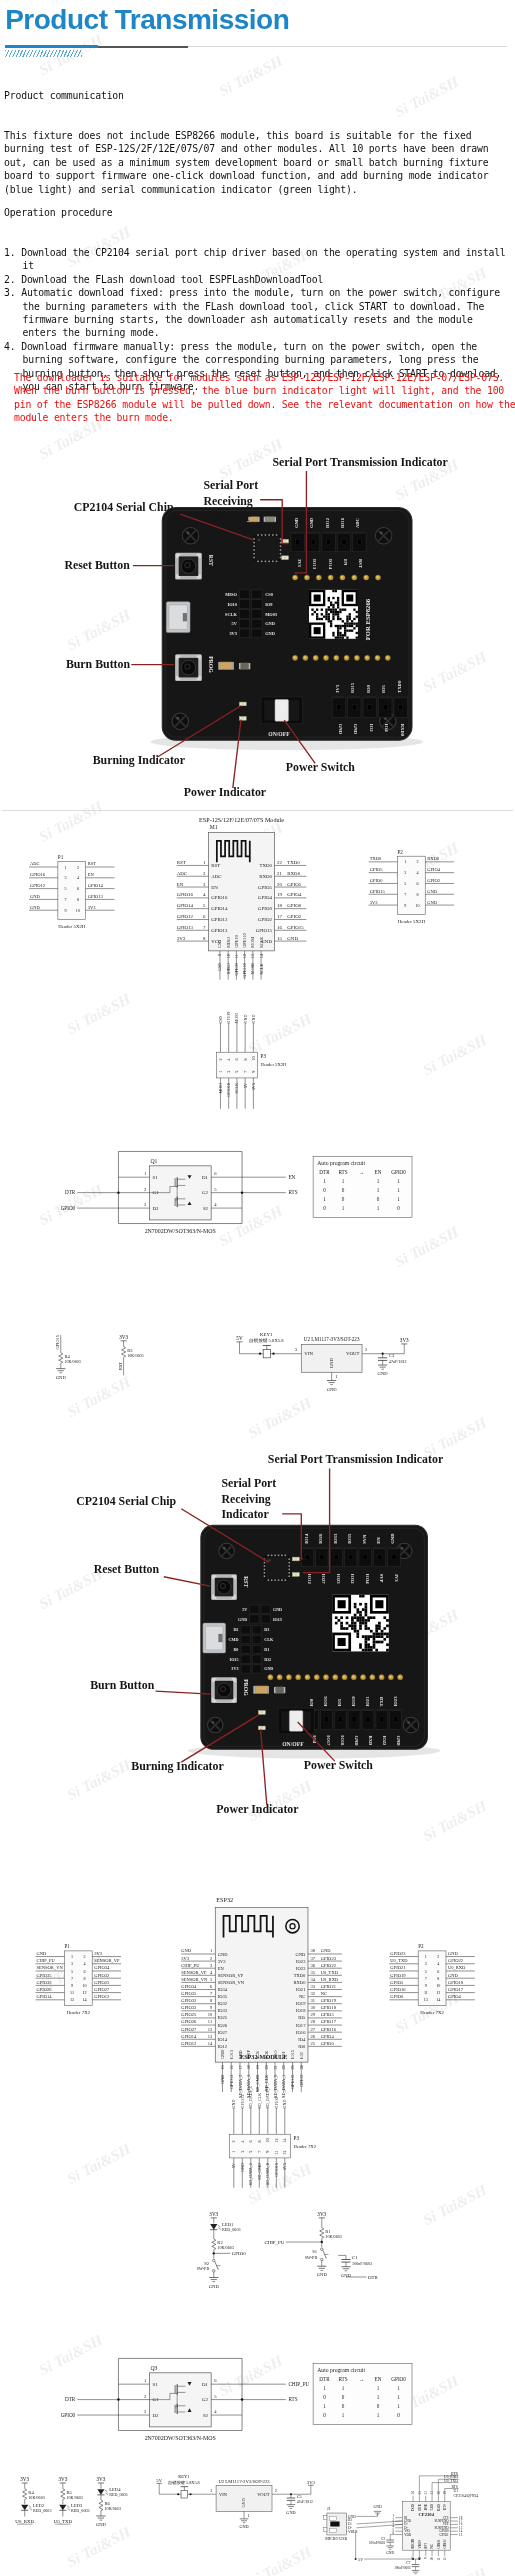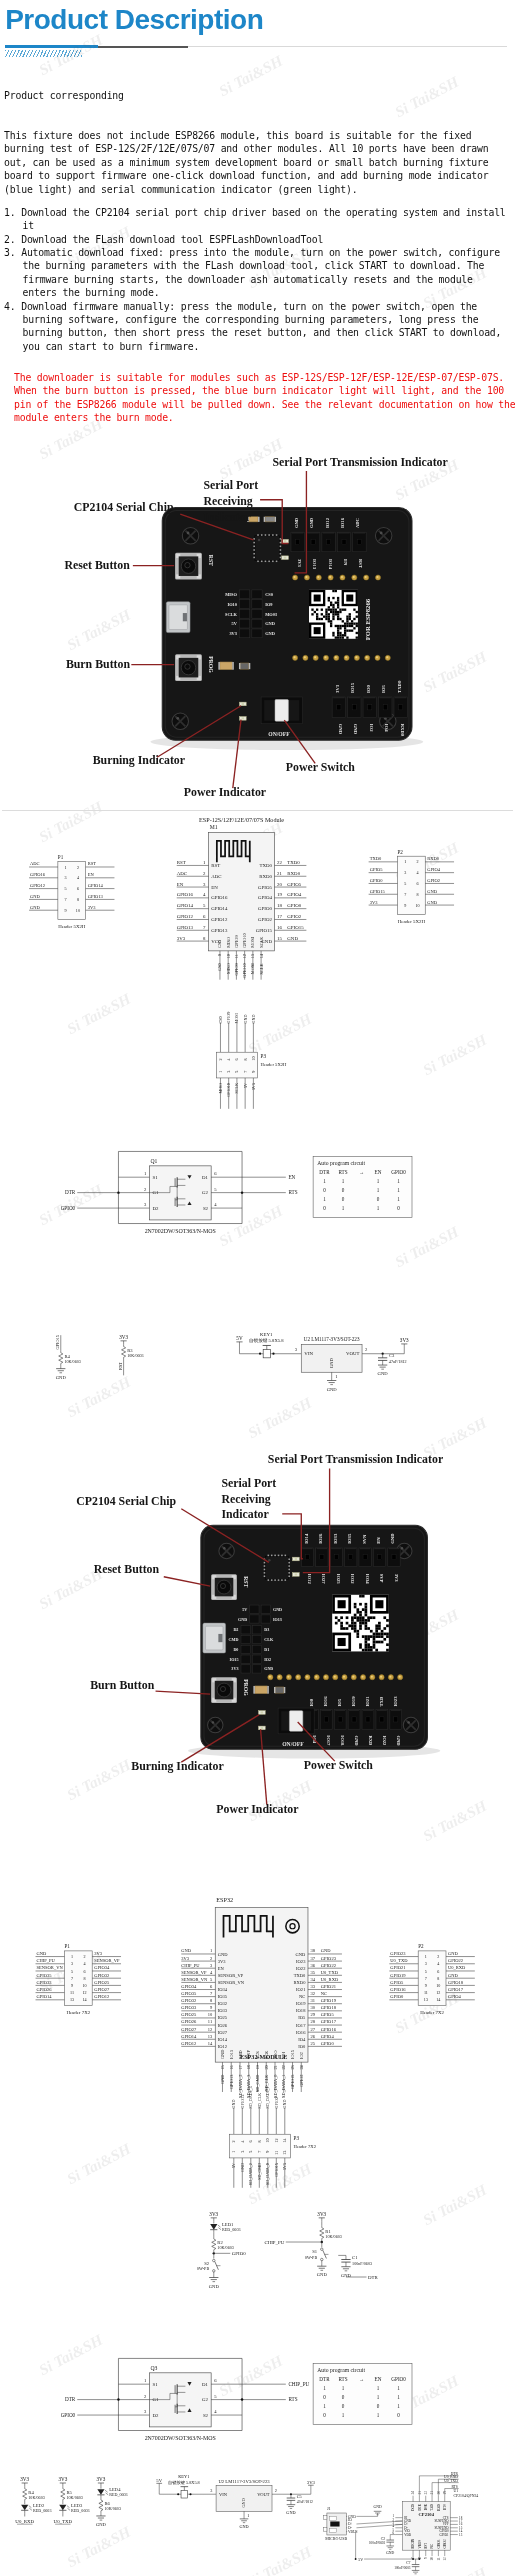--- a/index.html
+++ b/index.html
@@ -22,33 +22,34 @@
   #warn{top:344px;left:14px;width:504px;color:#ee0e0e;}
   .divider{position:absolute;left:2.1px;width:511px;height:1px;background:#dcdcdc;z-index:1;}
   svg text{font-family:"Liberation Serif","DejaVu Serif",serif;}
   svg{position:absolute;left:0;z-index:2;}
 </style>
 </head>
 <body>
 
 <div id="page">
   <header id="hd" class="sec">
-    <h1>Product Description</h1>
+    <h1>Product Transmission</h1>
   </header>
   <div class="bar-b"></div>
   <div class="bar-d"></div>
   <div class="bar-l"></div>
   <div class="hatch"></div>
 
   <section id="intro" class="sec txt">
-    <div>Product corresponding</div>
+    <div>Product communication</div>
     <div>This fixture does not include ESP8266 module, this board is suitable for the fixed burning test of ESP-12S/2F/12E/07S/07 and other modules. All 10 ports have been drawn out, can be used as a minimum system development board or small batch burning fixture board to support firmware one-click download function, and add burning mode indicator (blue light) and serial communication indicator (green light).</div>
   </section>
 
   <section id="proc" class="sec txt">
+    <div>Operation procedure</div>
     <div id="proc-items"><div class="proc-item">1. Download the CP2104 serial port chip driver based on the operating system and install it</div><div class="proc-item">2. Download the FLash download tool ESPFLashDownloadTool</div><div class="proc-item">3. Automatic download fixed: press into the module, turn on the power switch, configure the burning parameters with the FLash download tool, click START to download. The firmware burning starts, the downloader ash automatically resets and the module enters the burning mode.</div><div class="proc-item">4. Download firmware manually: press the module, turn on the power switch, open the burning software, configure the corresponding burning parameters, long press the burning button, then short press the reset button, and then click START to download, you can start to burn firmware.</div></div>
   </section>
 
   <section id="warn" class="sec txt">
     <div>The downloader is suitable for modules such as ESP-12S/ESP-12F/ESP-12E/ESP-07/ESP-07S. When the burn button is pressed, the blue burn indicator light will light, and the 100 pin of the ESP8266 module will be pulled down. See the relevant documentation on how the module enters the burn mode.</div>
   </section>
 
   <div class="divider" style="top:810px"></div>
 
   <div class="wm" style="left: 36px; top: 46px;">Si Tai&amp;SH</div>

